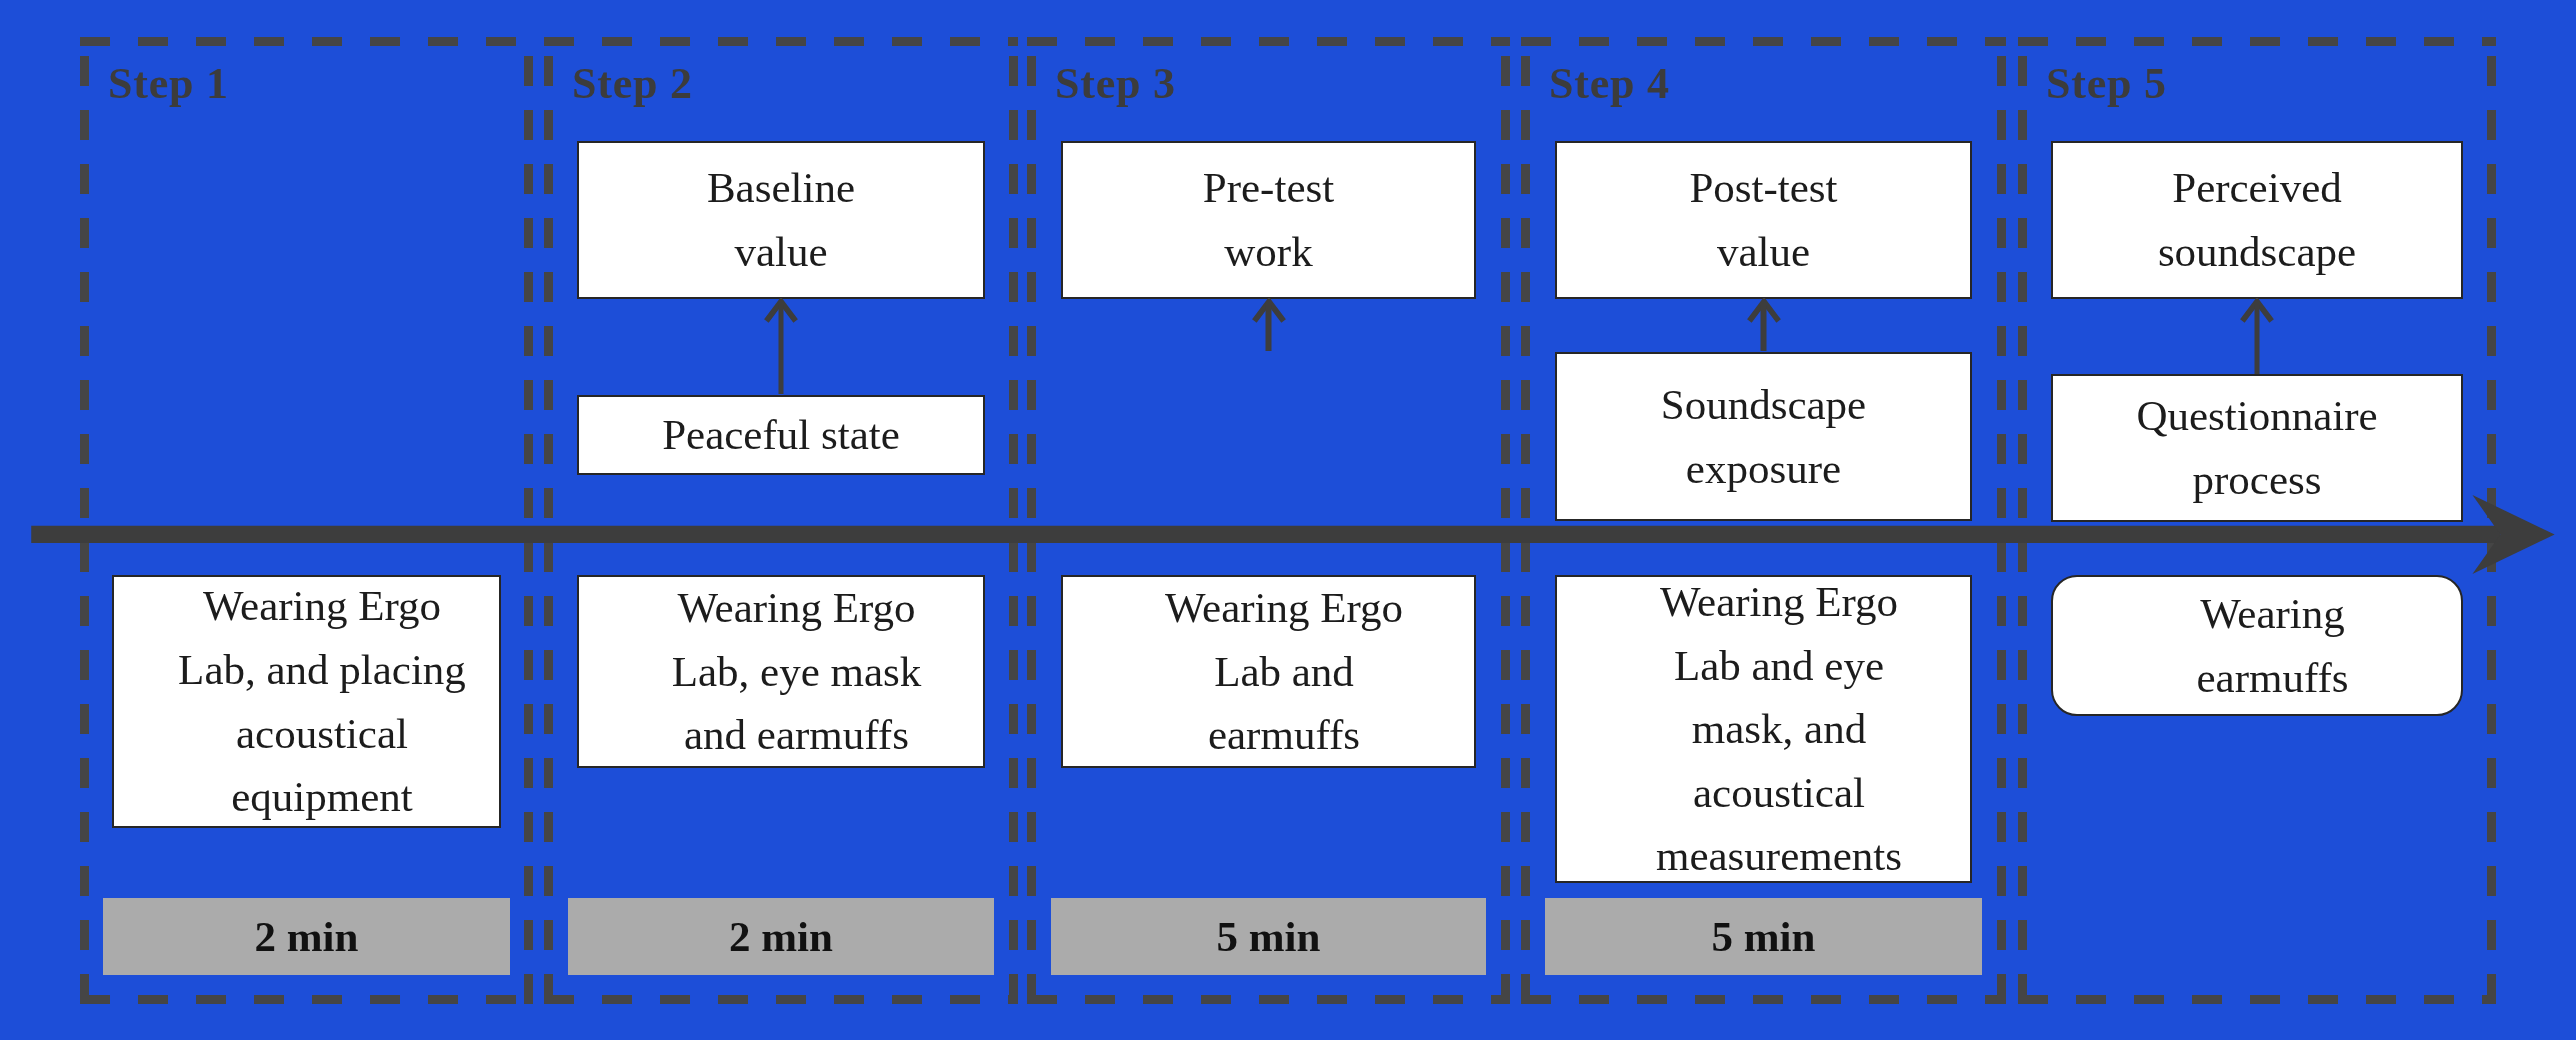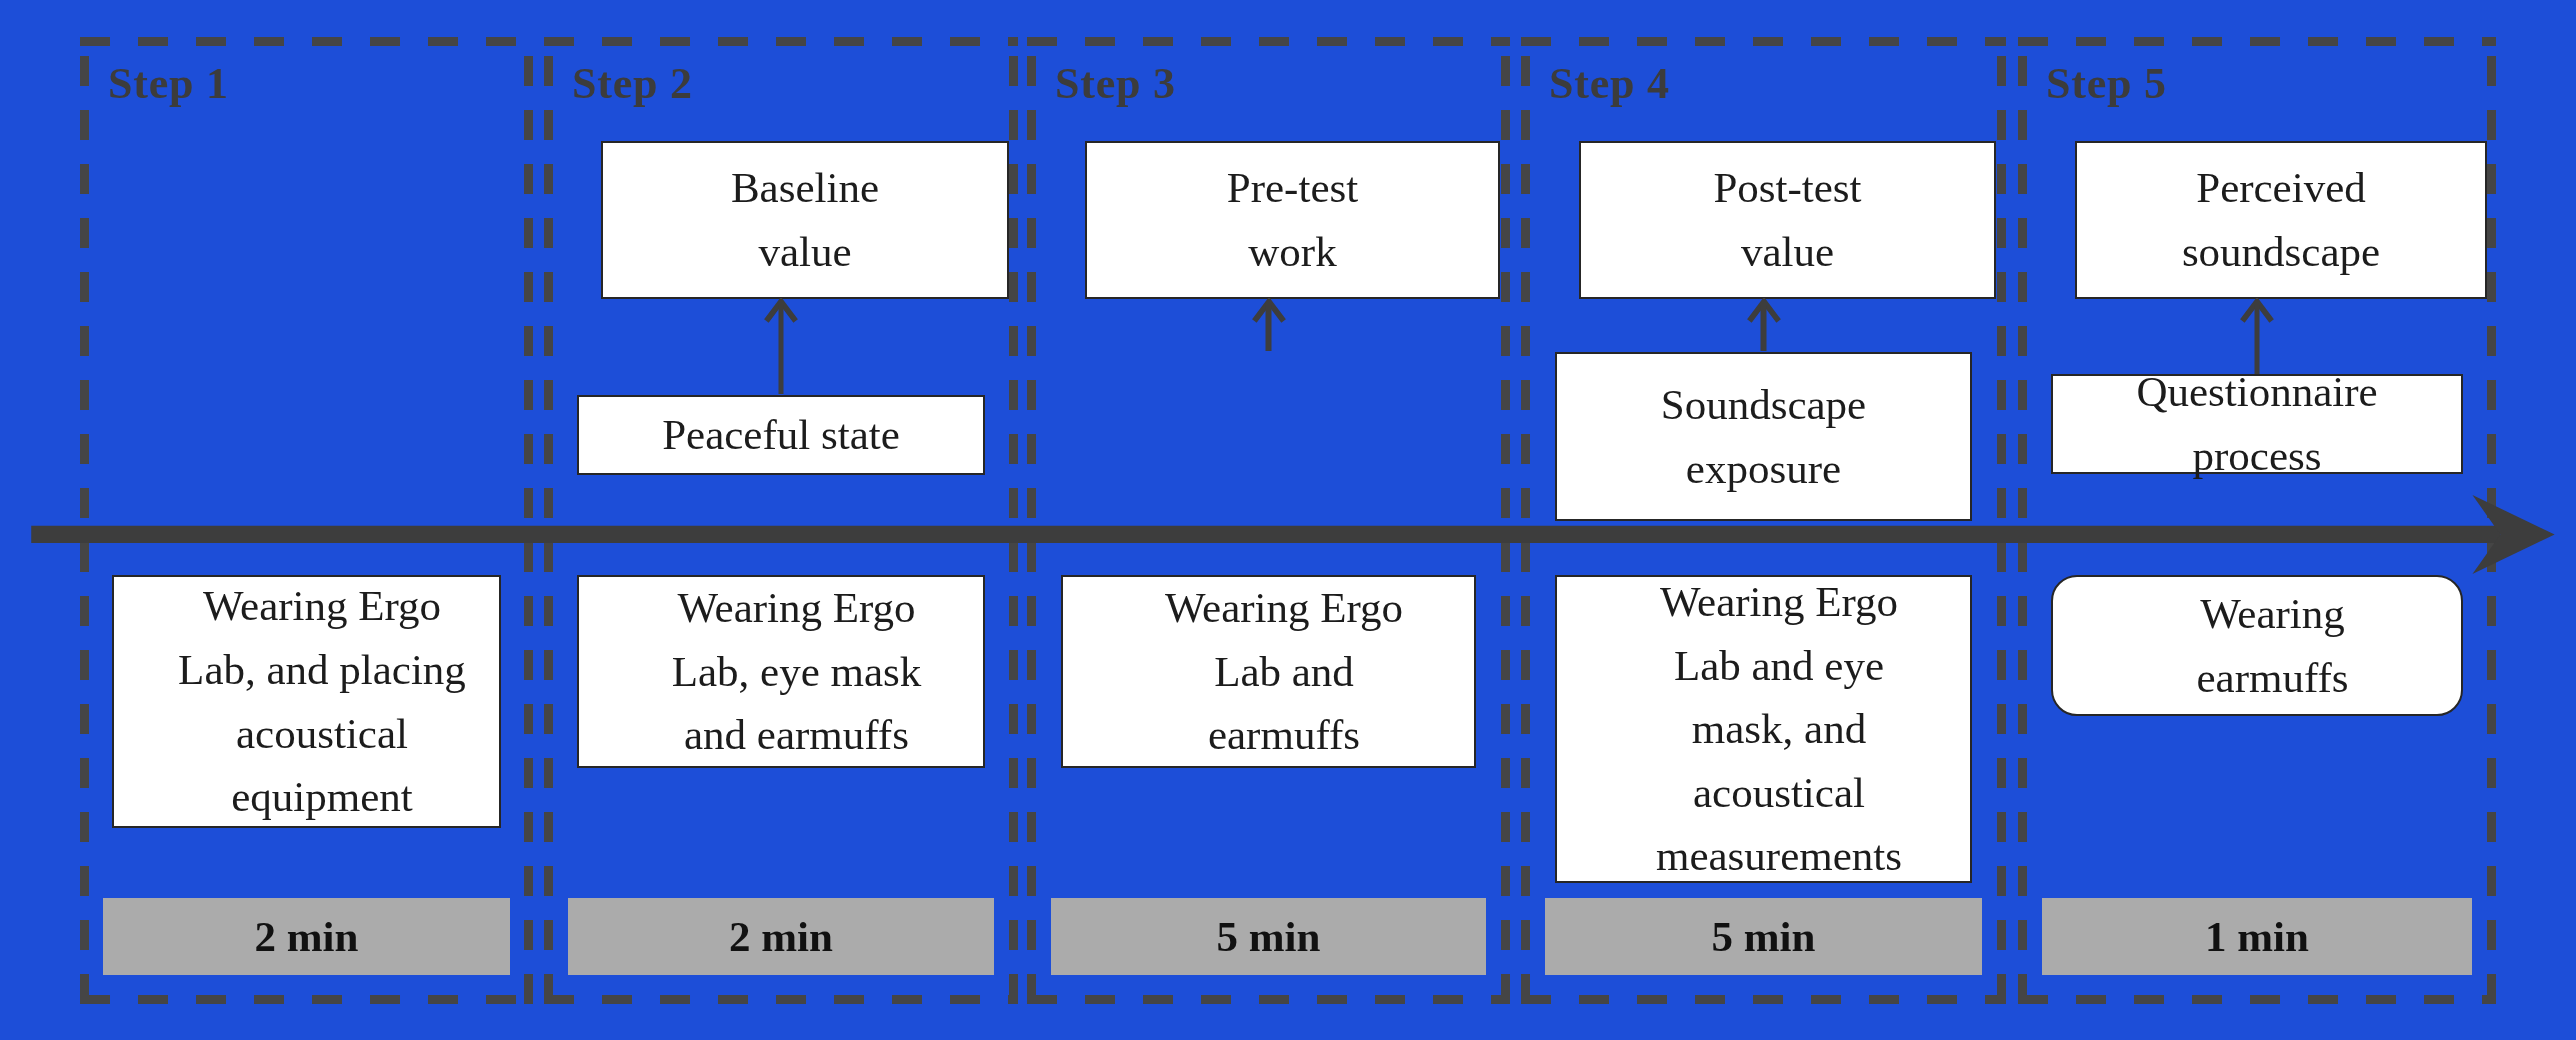--- a/index.html
+++ b/index.html
@@ -35,29 +35,29 @@
   .box{
     position:absolute;left:7%;width:86%;
     box-sizing:border-box;
     border:2.5px solid #262626;
     background:#ffffff;
     display:flex;align-items:center;justify-content:center;
     text-align:center;
     font-size:43px;line-height:1.48;
     white-space:pre-line;
   }
-  .top-box{top:104px;height:158px;margin-left:24px;}
+  .top-box{top:104px;height:158px;}
   .mid-box{}
   .bottom-box{top:538px;padding-left:31px;}
 
   .col:nth-child(1) .mid-box{top:321px;height:129px;}
   .col:nth-child(2) .mid-box{top:358px;height:80px;}
   .col:nth-child(3) .mid-box{top:315px;height:169px;}
   .col:nth-child(4) .mid-box{top:315px;height:169px;}
-  .col:nth-child(5) .mid-box{top:337px;height:100px;}
+  .col:nth-child(5) .mid-box{top:337px;height:148px;}
 
   .col:nth-child(1) .bottom-box{height:253px;}
   .col:nth-child(2) .bottom-box{height:193px;}
   .col:nth-child(3) .bottom-box{height:193px;}
   .col:nth-child(4) .bottom-box{height:308px;}
   .col:nth-child(5) .bottom-box{height:141px;border-radius:26px;}
 
   
   .up-arrow{
     position:absolute;left:50%;transform:translateX(-50%);
@@ -158,21 +158,20 @@
     <div class="up-arrow">
       <svg width="39" height="25" viewBox="0 0 48 30">
           <polyline points="6,28 24,4 42,28" fill="none" stroke="#3d3d3d" stroke-width="7"></polyline>
         </svg>
       <div class="ua-shaft"></div>
     </div>
     <div class="box mid-box">Questionnaire
 process</div>
     <div class="box bottom-box">Wearing
 earmuffs</div>
-    <div class="duration">1 min</div>
   </div>
 
   <svg class="timeline" width="2576" height="1041" viewBox="0 0 3134 1266">
     <line x1="38" y1="650" x2="3042" y2="650" stroke="#3d3d3d" stroke-width="21"></line>
     <polygon points="3008,602 3108,650 3008,698 3042,650" fill="#3d3d3d"></polygon>
   </svg>
 
 </div>
 
 

